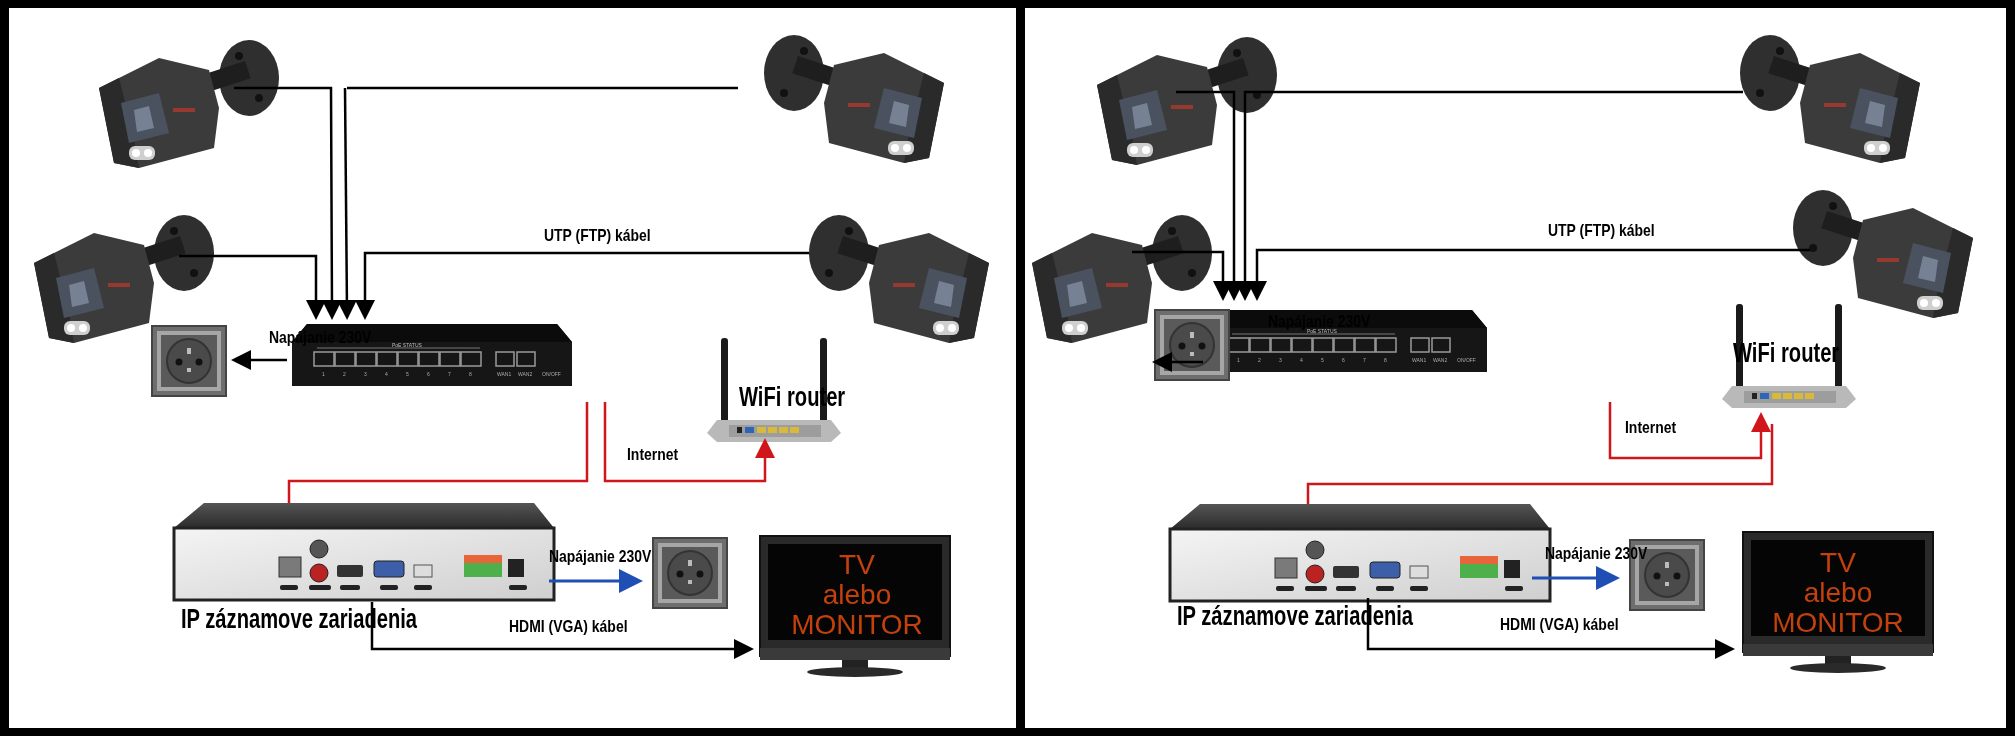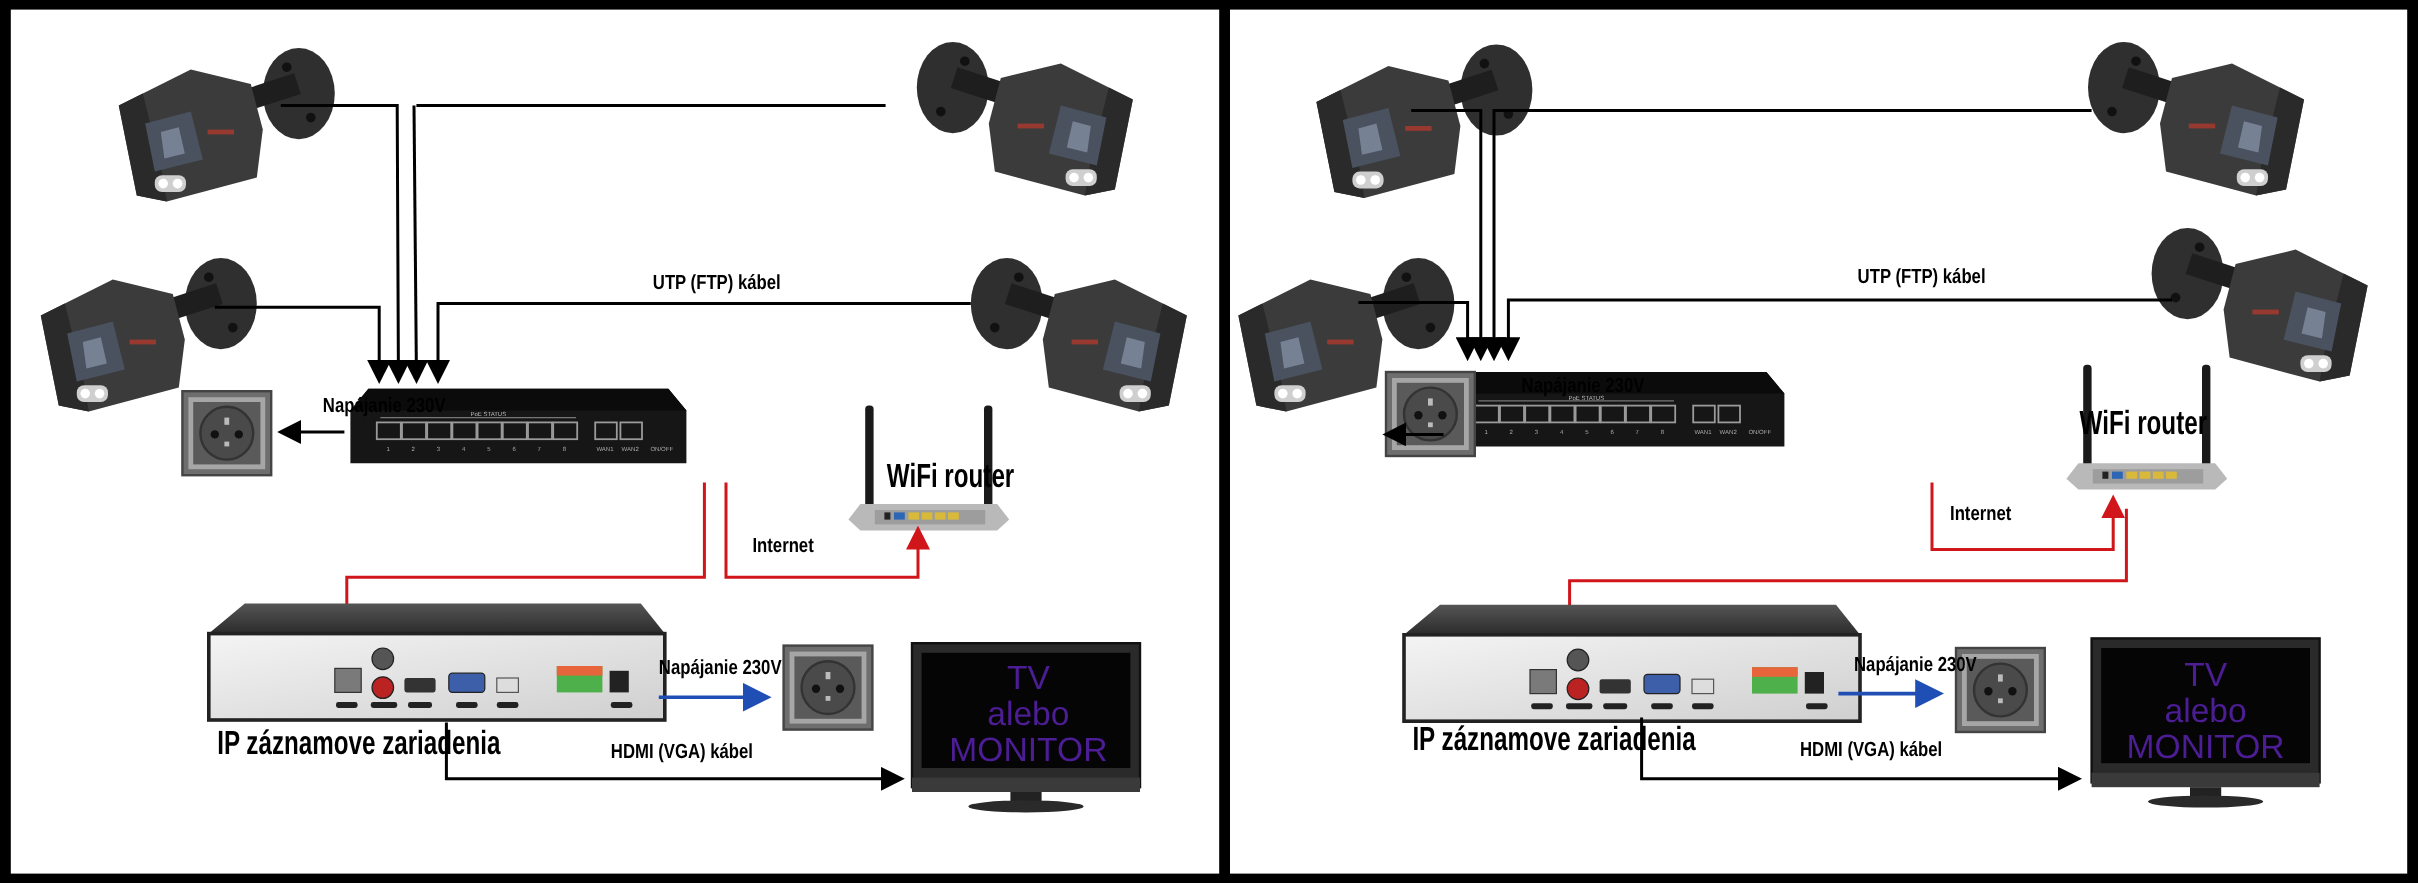--- a/index.html
+++ b/index.html
@@ -3,21 +3,21 @@
 <meta charset="utf-8">
 <style>
   html, body { margin: 0; padding: 0; background: #000; }
   body { width: 2015px; height: 736px; position: relative; overflow: hidden; font-family: "Liberation Sans", sans-serif; }
   .frame { position: absolute; top: 0; left: 0; width: 2015px; height: 736px; background: #000; }
   .panel { position: absolute; top: 8px; height: 720px; background: #fff; overflow: hidden; }
   .panel svg { position: absolute; top: 0; left: 0; }
   .lbl { position: absolute; white-space: nowrap; color: #000; font-family: "Liberation Sans", sans-serif; font-weight: bold; transform: scaleX(0.82); transform-origin: left top; }
   .lbl-sm { font-size: 17px; }
   .lbl-lg { font-size: 28px; transform: scaleX(0.72); }
-  .tv-text { position: absolute; color: #4c1d95; text-align: center; font-family: "Liberation Sans", sans-serif; font-size: 28px; line-height: 30px; }
+  .tv-text { position: absolute; color: #c2410c; text-align: center; font-family: "Liberation Sans", sans-serif; font-size: 28px; line-height: 30px; }
 </style>
 </head>
 <body>
 
 <div class="frame">
 
   <div class="panel" style="left:9px; width:1007px;">
     <svg width="1007" height="720" viewBox="0 0 1007 720">
       <defs>
         <marker id="arB" markerWidth="8" markerHeight="8" refX="4" refY="4" orient="auto">

